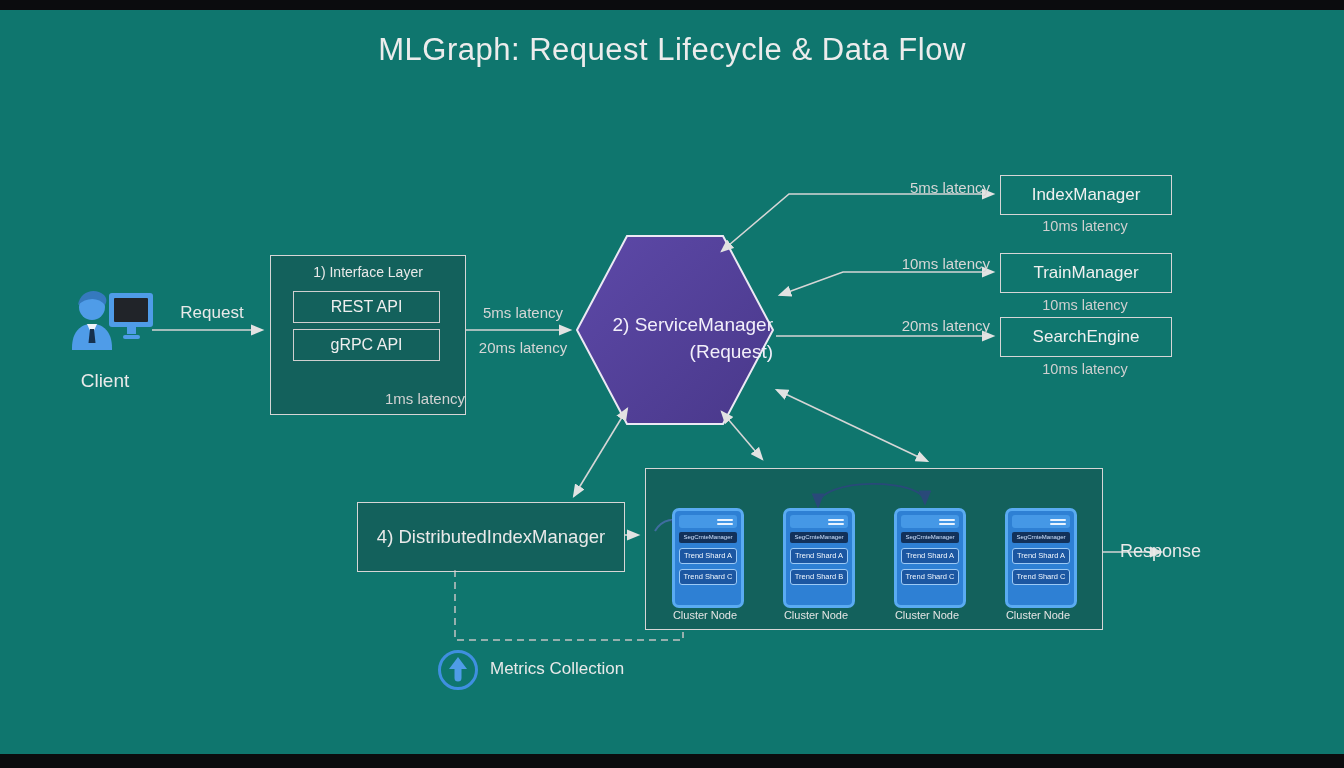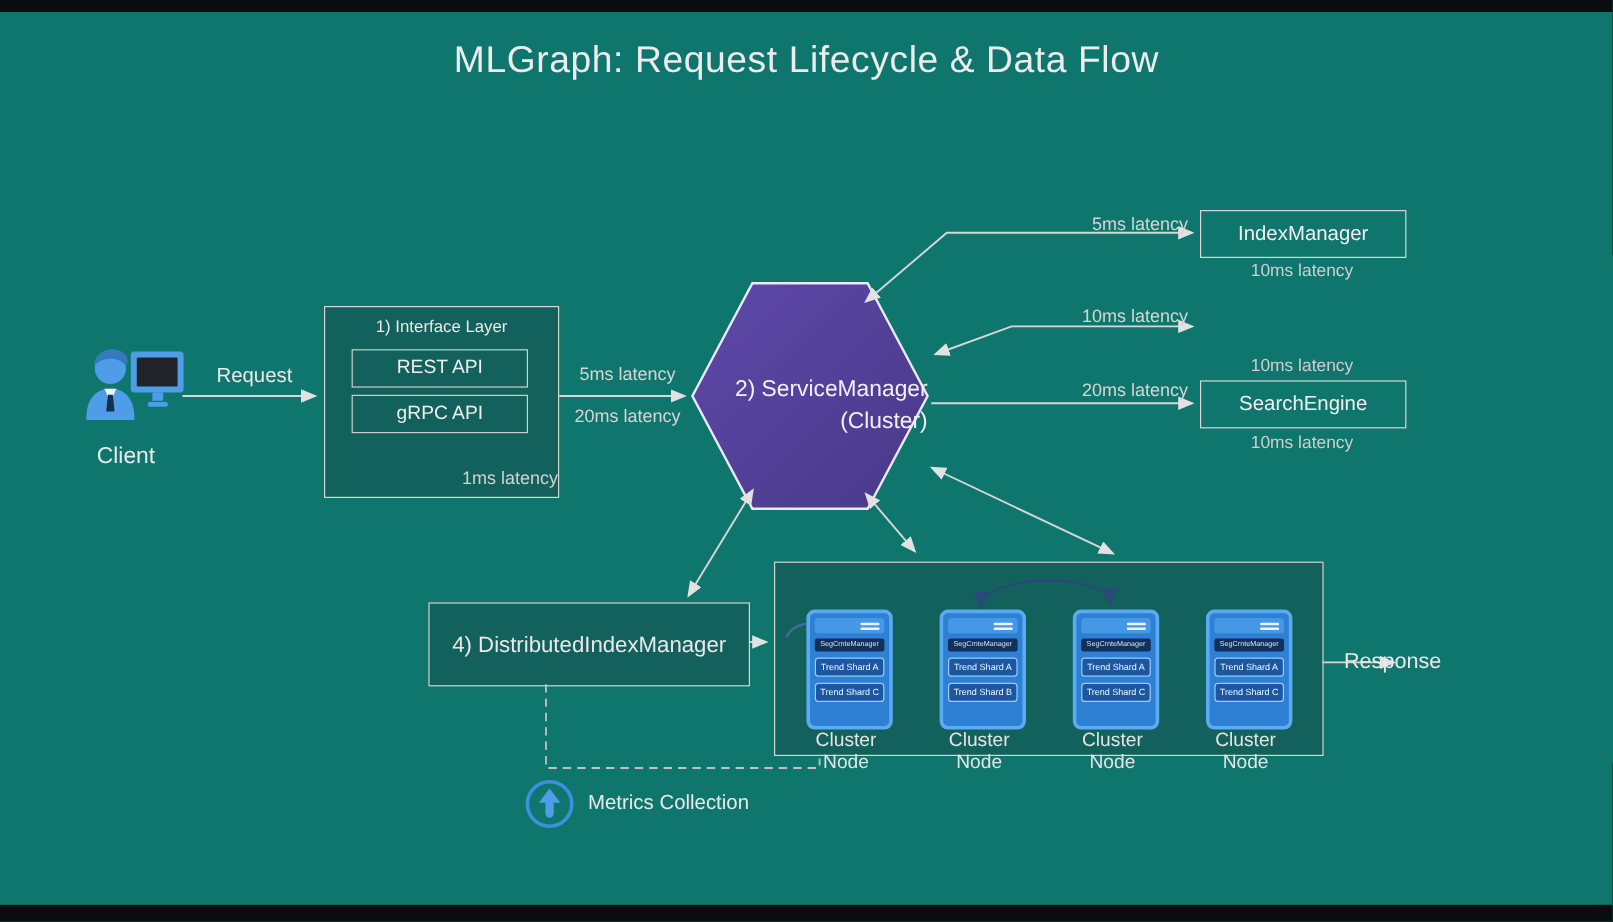--- a/index.html
+++ b/index.html
@@ -53,21 +53,21 @@
   .node-head .hb1{top:3.5px;}  .node-head .hb2{top:8px;}
   .node-mod{
     margin-top:4px;height:11px;background:#12315a;border-radius:2px;flex:none;
     font-size:6px;line-height:11px;color:#cfe2ff;text-align:center;
     overflow:hidden;white-space:nowrap;
   }
   .node-shard{
     margin-top:5px;height:14px;background:#1c57a2;border:1px solid #9ccaf6;border-radius:3px;flex:none;
     font-size:7.5px;line-height:14px;color:#f0f7ff;text-align:center;overflow:hidden;white-space:nowrap;
   }
-  .node-lbl{position:absolute;top:609px;width:90px;text-align:center;font-size:16px;color:#e4e4e4;z-index:3;}
+  .node-lbl{position:absolute;top:609px;width:90px;text-align:center;font-size:11px;color:#e4e4e4;z-index:3;}
   #response-lbl{left:1120px;top:541px;font-size:18px;}
   #request-lbl{left:157px;top:303px;width:110px;text-align:center;font-size:17px;}
   #client-lbl{left:60px;top:370px;width:90px;text-align:center;font-size:19px;}
   #metrics-lbl{left:490px;top:659px;font-size:17px;}
 </style>
 </head>
 <body>
 
 <div id="stage">
   <div class="bar-top"></div>
@@ -137,26 +137,27 @@
   <div class="outline-box" id="iface">
     <div class="ib-title">1) Interface Layer</div>
     <div class="api-box" style="top:73px">gRPC API</div>
     <div class="api-box" style="top:35px">REST API</div>
     <div class="latency">1ms latency</div>
   </div>
   <div class="mid-lat" style="left:473px;top:304px;width:100px">5ms latency</div>
   <div class="mid-lat" style="left:468px;top:339px;width:110px">20ms latency</div>
 
   <div class="hex-lbl" style="top:314px">2) ServiceManager</div>
-  <div class="hex-lbl" style="top:341px">(Cluster)</div>
+  <div class="hex-lbl" style="top:341px">(Request)</div>
 
   <div class="svc-box" style="top:175px">IndexManager</div>
   <div class="svc-lat" style="top:218px">10ms latency</div>
   <div class="arrow-lat" style="left:880px;top:179px;width:110px">5ms latency</div>
 
+  <div class="svc-box" style="top:253px">TrainManager</div>
   <div class="svc-lat" style="top:297px">10ms latency</div>
   <div class="arrow-lat" style="left:872px;top:255px;width:118px">10ms latency</div>
 
   <div class="svc-box" style="top:317px">SearchEngine</div>
   <div class="svc-lat" style="top:361px">10ms latency</div>
   <div class="arrow-lat" style="left:874px;top:317px;width:116px">20ms latency</div>
 
   <div class="outline-box" id="dim">
     <div class="dim-title">4) DistributedIndexManager</div>
   </div>

